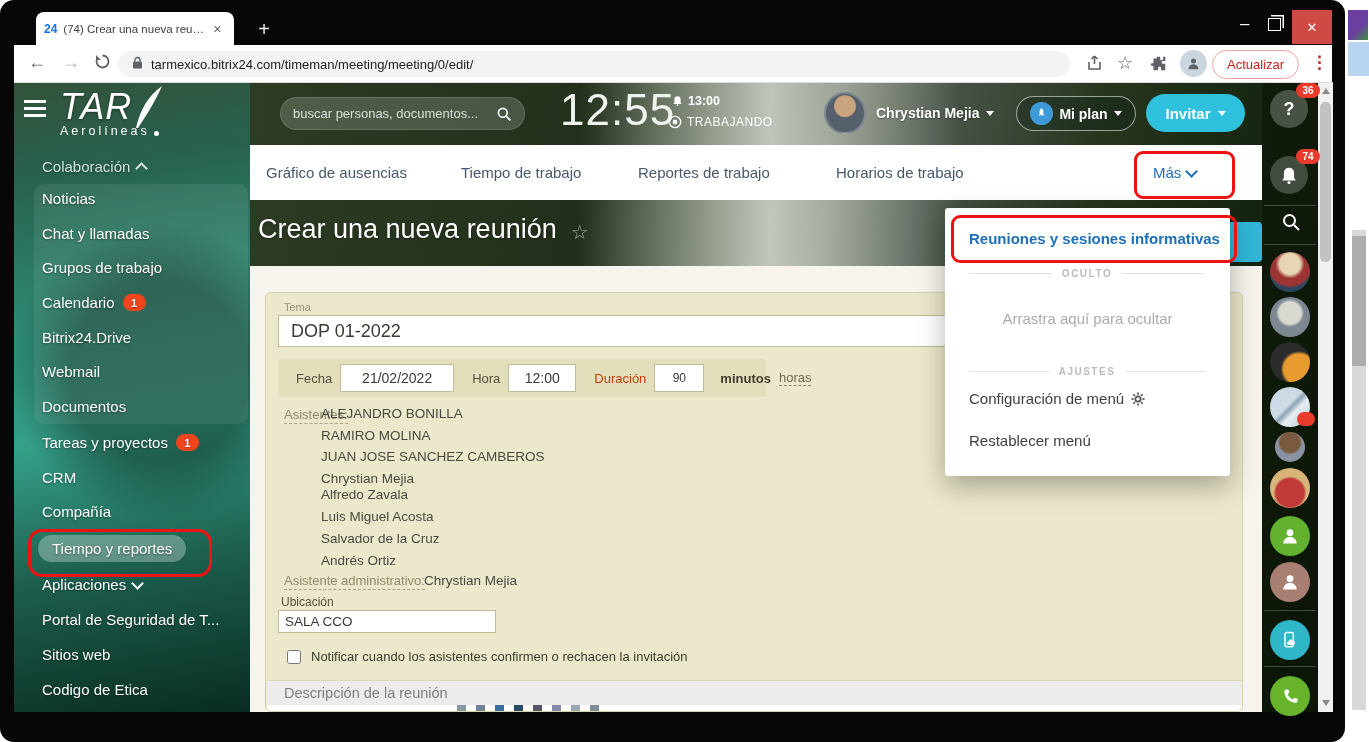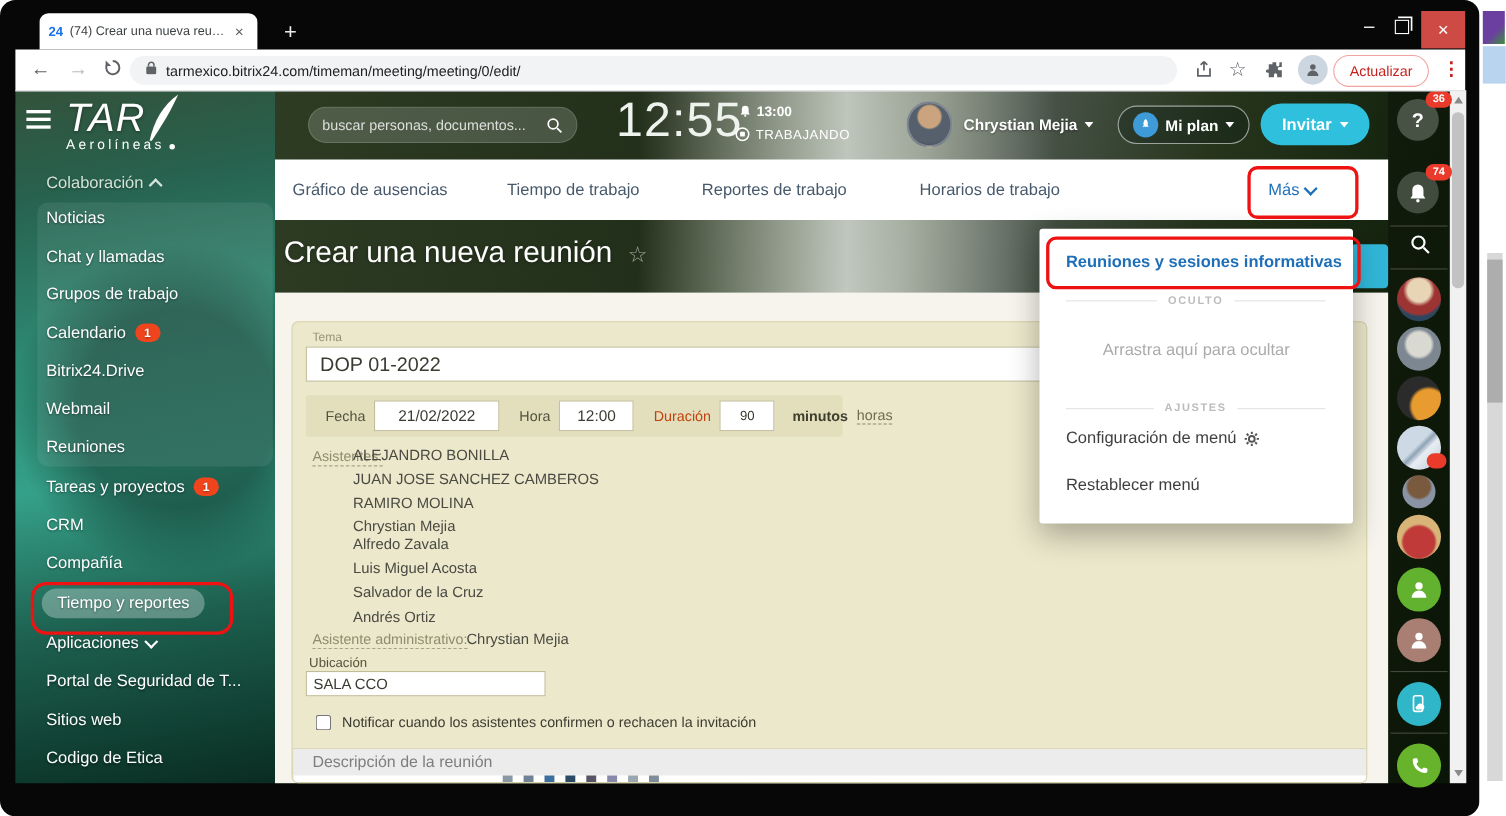--- a/index.html
+++ b/index.html
@@ -148,21 +148,21 @@
     <span>Calendario</span>
     <span class="badge">1</span>
   </div>
   <div class="side-item" style="top:329px;">
       <span>Bitrix24.Drive</span>
     </div>
   <div class="side-item" style="top:363px;">
       <span>Webmail</span>
     </div>
   <div class="side-item" style="top:398px;">
-      <span>Reuniones</span>
+      <span>Documentos</span>
     </div>
   <div class="side-item" style="top:434px;">
     <span>Tareas y proyectos</span>
     <span class="badge">1</span>
   </div>
   <div class="side-item" style="top:469px;">
       <span>CRM</span>
     </div>
   <div class="side-item" style="top:503px;">
       <span>Compañía</span>
@@ -314,22 +314,22 @@
       <input class="finput" readonly="" style="width: 62px; height: 24px; font-size: 14px; text-align: center;" value="12:00">
       <span style="font-size:13px;color:#c2410c;margin-left:10px;">Duración</span>
       <input class="finput" readonly="" style="width: 44px; height: 24px; font-size: 12px; text-align: center;" value="90">
       <span style="font-size:13px;color:#3f3e2e;font-weight:bold;margin-left:8px;">minutos</span>
       <span style="font-size:13px;color:#6e6d50;border-bottom:1px dashed #8a8968;">horas</span>
     </div>
 
     <span class="abs dashlbl" style="left:18px;top:114px;">Asistentes:</span>
     <div class="abs" style="left:55px;top:113px;font-size:13.5px;color:#4a4a42;">
       <div style="height:22px;">ALEJANDRO BONILLA</div>
+      <div style="height:21px;">RAMIRO MOLINA</div>
       <div style="height:22px;">JUAN JOSE SANCHEZ CAMBEROS</div>
-      <div style="height:21px;">RAMIRO MOLINA</div>
       <div style="height:16px;">Chrystian Mejia</div>
       <div style="height:22px;">Alfredo Zavala</div>
       <div style="height:22px;">Luis Miguel Acosta</div>
       <div style="height:22px;">Salvador de la Cruz</div>
       <div style="height:22px;">Andrés Ortiz</div>
     </div>
 
     <span class="abs dashlbl" style="left:18px;top:280px;">Asistente administrativo:</span>
     <span class="abs" style="left:158px;top:280px;font-size:13.5px;color:#4a4a42;">Chrystian Mejia</span>
 

